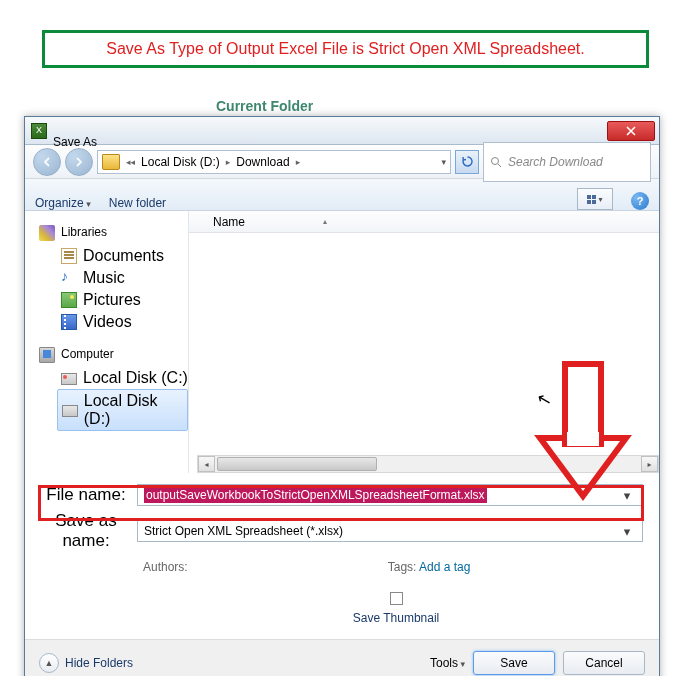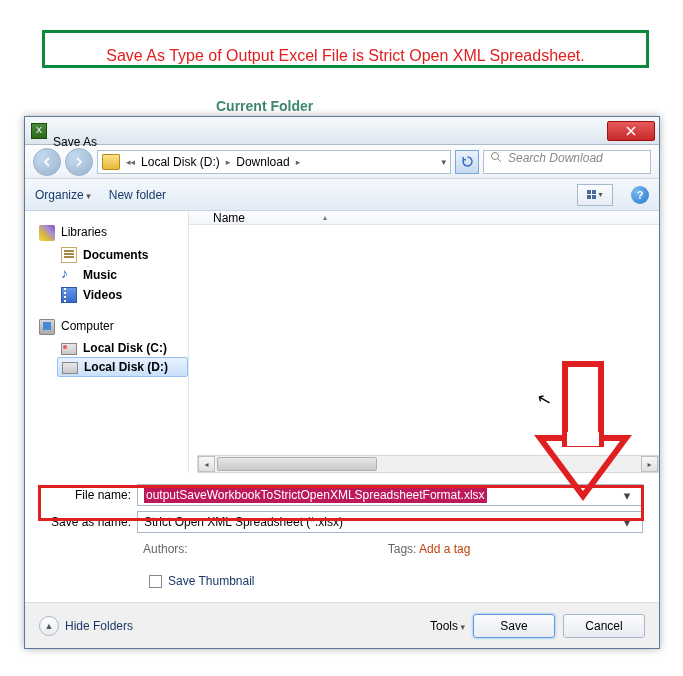--- a/index.html
+++ b/index.html
@@ -13,21 +13,21 @@
 }
 .annotation-box {
   position: absolute;
   top: 30px;
   left: 42px;
   width: 607px;
   height: 38px;
   border: 3px solid #0a8a3a;
   background: #fff;
   display: flex;
-  align-items: flex-end;
+  align-items: center;
   justify-content: center;
   color: #e02020;
   font-size: 16px;
 }
 .bg-text {
   position: absolute;
   top: 98px;
   left: 216px;
   color: #3d886f;
   font-size: 14px;
@@ -112,33 +112,33 @@
 }
 .bc-sep { color: #666; font-size: 9px; margin: 0 2px; }
 .refresh-btn {
   width: 24px; height: 24px;
   border: 1px solid #7aa8d8;
   background: linear-gradient(#eaf2fa, #c8daf0);
   display: flex; align-items: center; justify-content: center;
   color: #2a5a9a;
 }
 .searchbox {
-  width: 168px; height: 24px;
+  width: 168px; height: 40px;
   background: #fff;
   border: 1px solid #b0c0d0;
-  display: flex; 
+  display: flex; align-items: center;
   padding: 0 6px;
   color: #888; font-style: italic;
   gap: 6px;
 }
 .toolbar {
   height: 32px;
   background: linear-gradient(#f4f8fc, #e2ecf6);
   border-bottom: 1px solid #c8d4e2;
-  display: flex; align-items: center;
+  display: flex; align-items: flex-end;
   padding: 0 10px;
   gap: 18px;
 }
 .toolbar-item { color: #1a3a6a; cursor: default; }
 .toolbar-item.dd::after { content: " ▾"; font-size: 9px; color: #555; }
 .toolbar-spacer { flex: 1; }
 .view-btn {
   width: 36px; height: 22px;
   border: 1px solid #a8b8c8;
   background: linear-gradient(#fafcfe, #e8eef6);
@@ -155,21 +155,21 @@
 }
 .explorer-body { display: flex; height: 262px; }
 .nav-pane {
   width: 164px;
   border-right: 1px solid #e0e6ec;
   padding: 14px 0 0 14px;
   overflow: hidden;
 }
 .nav-group { margin-bottom: 14px; }
 .nav-head { display: flex; align-items: flex-start; gap: 6px; margin-bottom: 4px; font-size: 12px; }
-.nav-item { display: flex; align-items: center; gap: 6px; padding: 2px 0 2px 22px; font-size: 12px; font-weight: bold; }
+.nav-item { display: flex; align-items: center; gap: 6px; padding: 2px 0 2px 22px; font-size: 16px; }
 .nav-item.sel {
   background: linear-gradient(#e8f2fe, #c8e0fc);
   border: 1px solid #9ac0f0;
   border-radius: 2px;
   margin-left: 18px; padding-left: 4px;
 }
 .icon { width: 16px; height: 16px; display: inline-block; }
 .i-lib { background: linear-gradient(45deg,#f0d858,#d8b838,#a888d8,#7858b8); border-radius: 2px; }
 .i-doc { background: #fff; border: 1px solid #c8a868; position: relative; }
 .i-doc::after { content:""; position:absolute; top:2px;left:2px;right:2px;height:2px;background:#a88848;box-shadow:0 3px 0 #a88848,0 6px 0 #a88848; }
@@ -178,21 +178,21 @@
 .i-pic { background: linear-gradient(#8ac878,#5aa848); border:1px solid #3a8828; position:relative; }
 .i-pic::after { content:""; position:absolute; top:2px;right:2px;width:4px;height:4px;background:#f8e858;border-radius:50%; }
 .i-vid { background: linear-gradient(#6898e8,#3868c8); border:1px solid #2858a8; position:relative; }
 .i-vid::after { content:""; position:absolute; left:2px;top:0;bottom:0;width:2px;background:repeating-linear-gradient(#fff 0 2px,transparent 2px 4px); }
 .i-comp { background: linear-gradient(#d8d8d8,#a8a8a8); border:1px solid #888; border-radius:1px; position:relative; }
 .i-comp::after { content:""; position:absolute; left:3px;top:2px;right:3px;height:8px;background:#4888d8; }
 .i-drive { background: linear-gradient(#e8e8e8,#c8c8c8); border:1px solid #888; height:12px;margin-top:2px; position:relative; }
 .i-ldc::before { content:""; position:absolute; left:1px;top:1px;width:4px;height:4px;background:#e85a5a;border-radius:50%; }
 .content-pane { flex:1; position: relative; background:#fff; }
 .col-header {
-  height: 14px;
+  height: 22px;
   background: linear-gradient(#fdfdfe, #f2f5f8);
   border-bottom: 1px solid #e0e4e8;
   display:flex; align-items:center;
   padding-left: 24px;
   font-size: 12px;
 }
 .col-name { width: 110px; }
 .cursor-arrow {
   position: absolute;
   top: 178px; right: 108px;
@@ -210,21 +210,21 @@
 .hscroll-btn { width:17px;height:16px;background:linear-gradient(#f8f8f8,#e0e0e0);border:1px solid #c0c0c0;display:flex;align-items:center;justify-content:center;font-size:8px;color:#555; }
 .hscroll-thumb { width:160px;height:14px;margin-left:2px;background:linear-gradient(#e8e8e8,#c8c8c8);border:1px solid #b0b0b0;border-radius:2px; }
 .form-area {
   padding: 6px 16px 0 16px;
   position: relative;
 }
 .form-row {
   display: flex; align-items: center;
   margin: 5px 0;
 }
-.form-label { width: 96px; text-align: right; padding-right: 6px; font-size: 12px; }
+.form-label { width: 96px; text-align: center; padding-right: 6px; font-size: 17px; }
 .form-input {
   flex: 1; height: 22px;
   border: 1px solid #a8b8c8;
   background: #fff;
   padding: 0 6px;
   display: flex; align-items: center;
   font-size: 12px;
 }
 .form-input.dd::after {
   content: "▾"; margin-left: auto; font-size: 13px; color: #444;
@@ -234,26 +234,26 @@
   background: #be185d; color: #fff;
   padding: 1px 2px;
 }
 .meta-row {
   display: flex;
   padding: 4px 0 0 102px;
   font-size: 12px;
   gap: 200px;
 }
 .meta-lbl { color: #666; }
-.meta-val { color: #c2410c; }
+.meta-val { color: #0369a1; }
 .meta-val.gray { color: #888; }
 .thumb-row {
   padding: 18px 0 14px 108px;
   display: flex; align-items: center; gap: 6px;
-  font-size: 12px; color: #1a3a6a;
+  font-size: 12px; color: #1a3a6a; flex-direction: column;
 }
 .chk { width:13px;height:13px;border:1px solid #888;background:#fff; }
 .footer {
   height: 46px;
   background: #f0f0f0;
   border-top: 1px solid #dcdcdc;
   display: flex; align-items: center;
   padding: 0 14px;
   gap: 8px;
 }
@@ -376,20 +376,24 @@
         </div>
         <div class="nav-item">
             <span class="icon i-doc"></span>
             <span>Documents</span>
           </div>
         <div class="nav-item">
             <span class="icon i-mus"></span>
             <span>Music</span>
           </div>
         <div class="nav-item">
+            <span class="icon i-pic"></span>
+            <span>Pictures</span>
+          </div>
+        <div class="nav-item">
             <span class="icon i-vid"></span>
             <span>Videos</span>
           </div>
       </div>
       <div class="nav-group">
         <div class="nav-head">
           <span class="icon i-comp"></span>
           <span>Computer</span>
         </div>
         <div class="nav-item">

